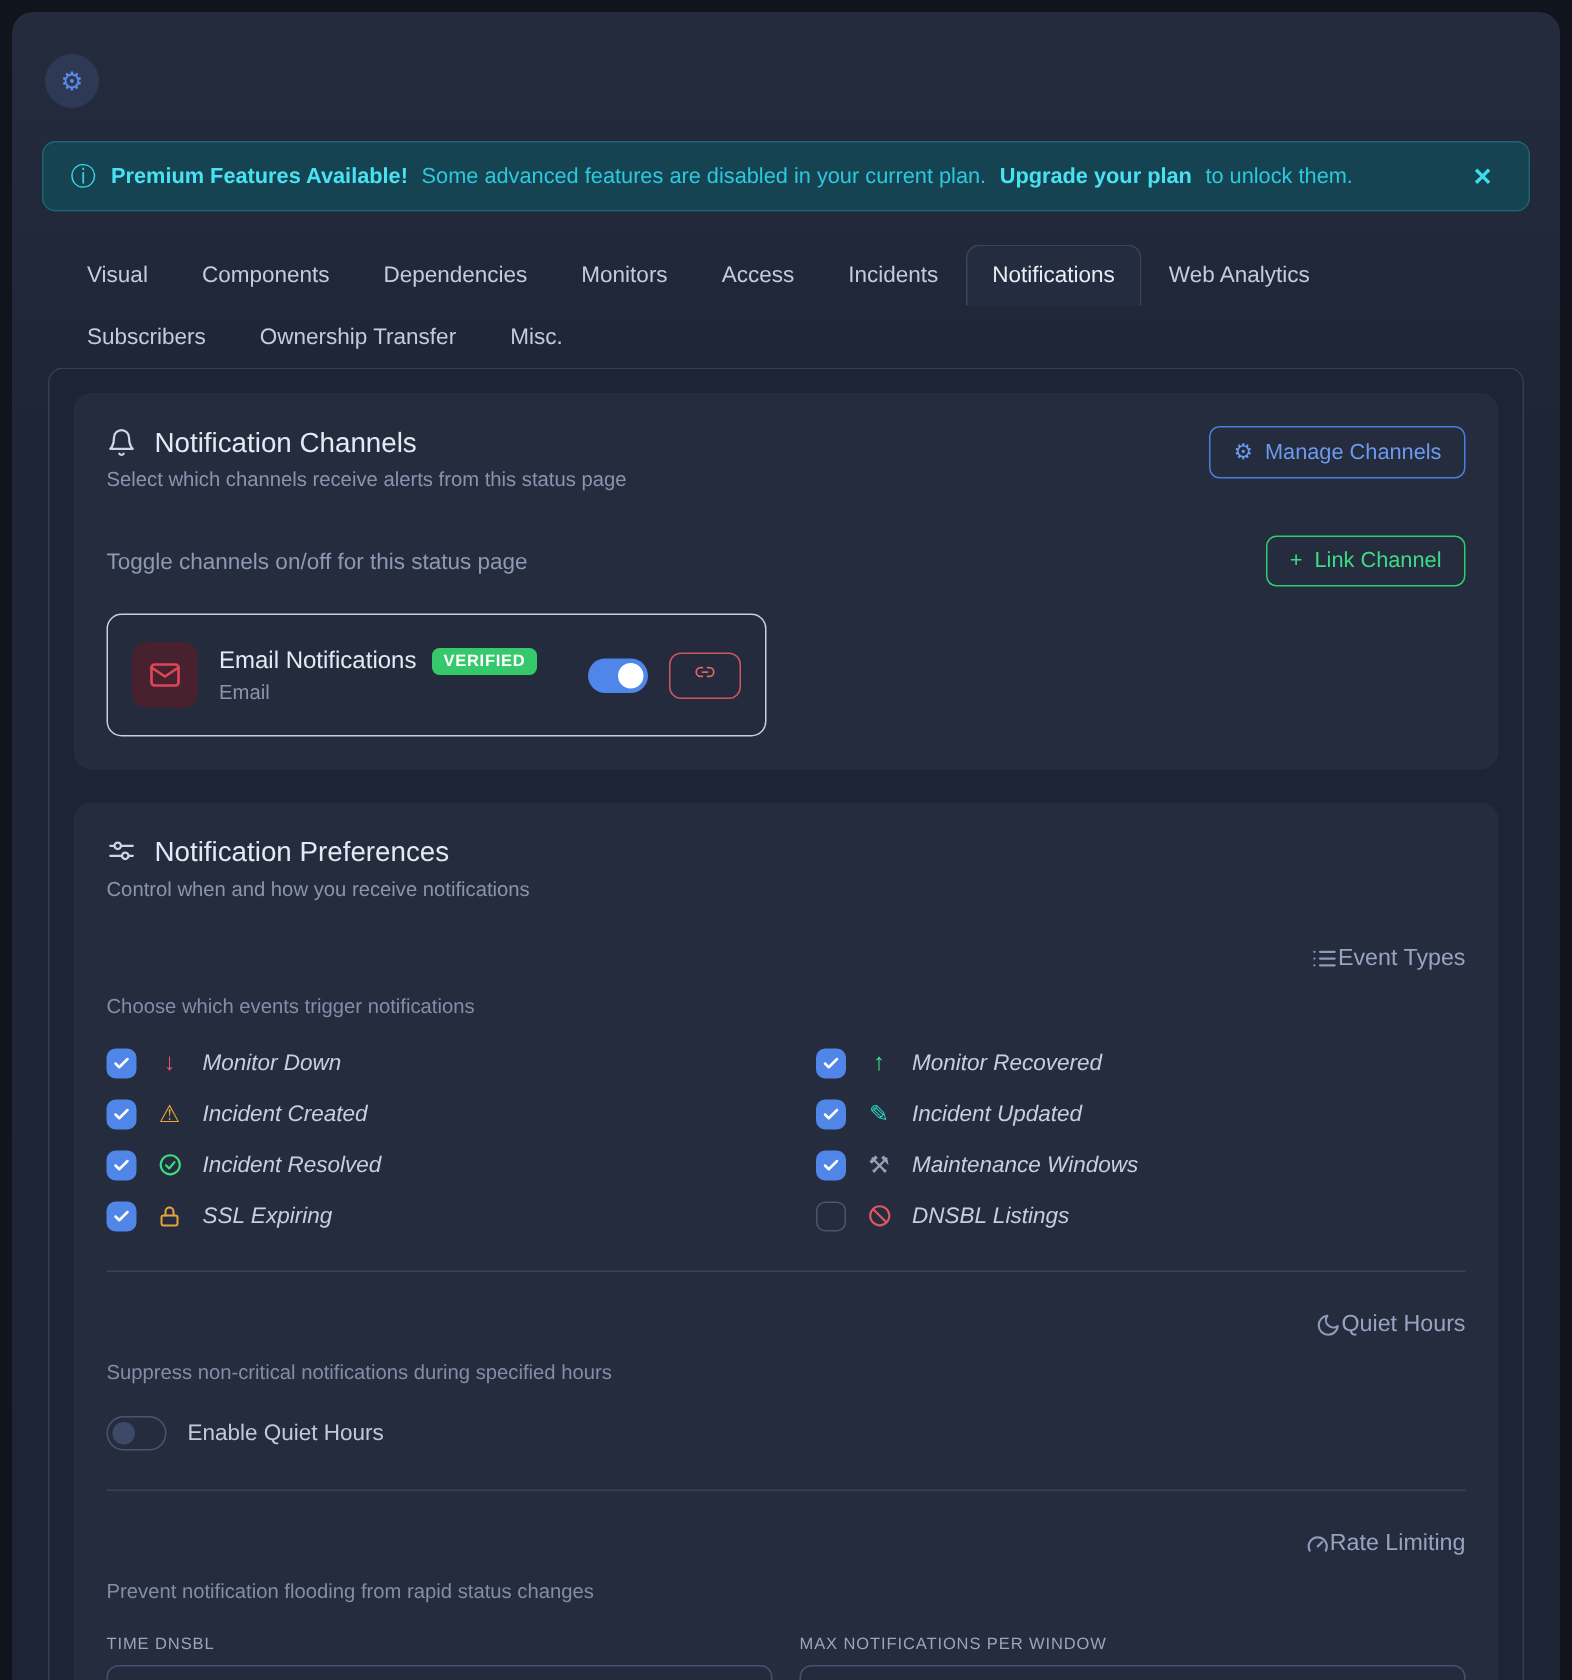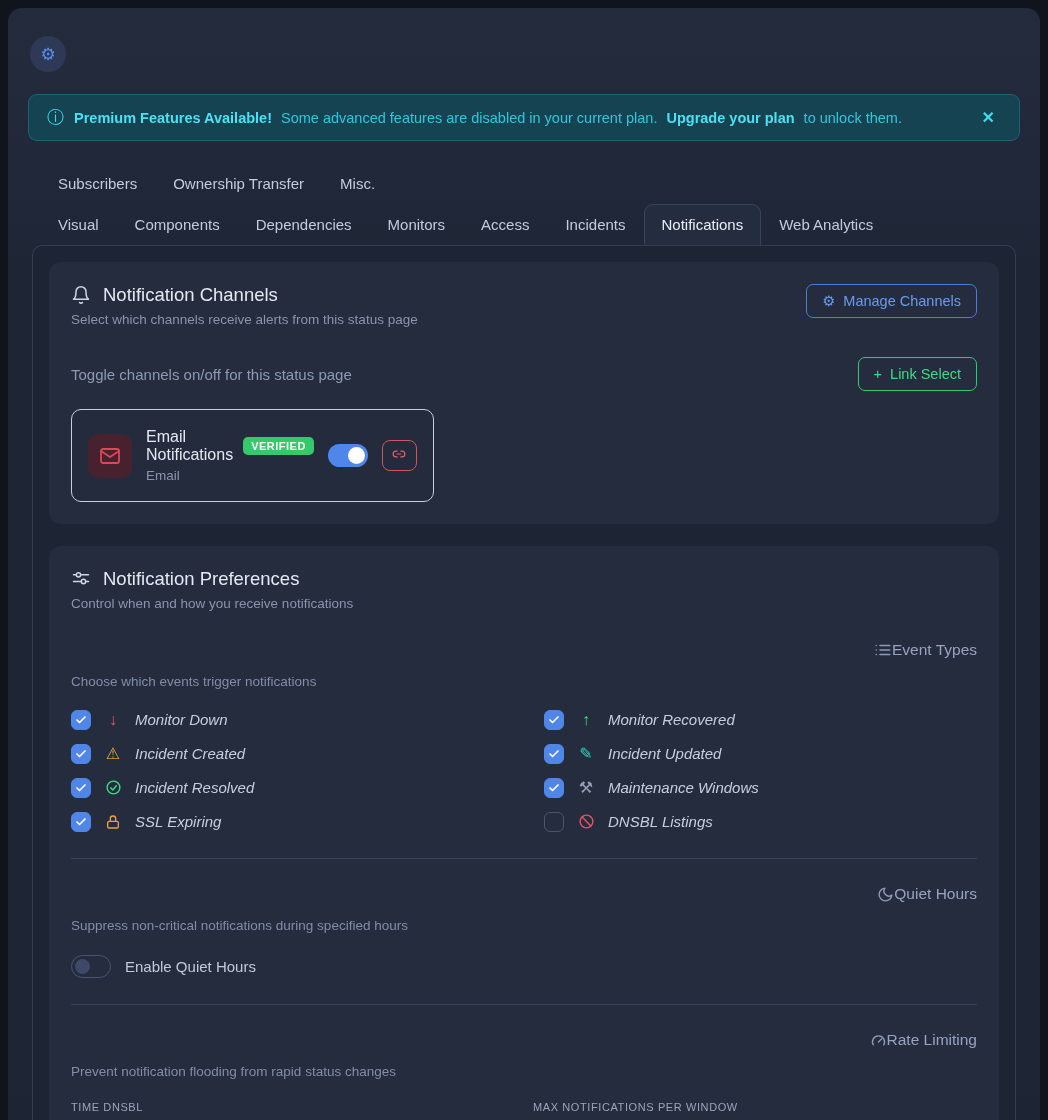--- a/index.html
+++ b/index.html
@@ -62,21 +62,21 @@
   .section-sub { margin-top:6px; font-size:13.5px; color:#8a94ae; }
   
   .btn { display:inline-flex; align-items:center; gap:8px; border-radius:7px; font-size:14.5px;
          padding:8px 15px; background:transparent; cursor:pointer; white-space:nowrap; }
   .btn-blue { border:1px solid #4a7de0; color:#6b9aef; }
   .btn-green { border:1px solid #2ecc71; color:#3ddc84; }
   
   .toggle-row { display:flex; align-items:center; justify-content:space-between; margin-top:30px; }
   .toggle-hint { font-size:15px; color:#8e99b4; }
   .email-card {
-    margin-top:18px; width:363px; border:1px solid #c9cfdb; border-radius:10px;
+    margin-top:18px; width:440px; border:1px solid #c9cfdb; border-radius:10px;
     background:#232b3d; padding:18px 16px; display:flex; align-items:center; gap:14px;
   }
   .email-icon-box {
     width:44px; height:44px; border-radius:10px; background:#47222e;
     display:flex; align-items:center; justify-content:center; color:#e0455a; flex:0 0 auto;
   }
   .email-meta { flex:1; }
   .email-name-row { display:flex; align-items:center; gap:10px; }
   .email-name { font-size:16px; color:#e4e9f3; font-weight:500; }
   .badge-verified {
@@ -141,33 +141,33 @@
       <b>Premium Features Available!</b>
       <span>Some advanced features are disabled in your current plan.</span>
       <a>Upgrade your plan</a>
       <span>to unlock them.</span>
     </div>
     <span class="banner-close">✕</span>
   </div>
 
   <div class="tabs">
     <div class="tabs-row">
-      <div class="tab">Subscribers</div>
-      <div class="tab">Ownership Transfer</div>
-      <div class="tab">Misc.</div>
-    </div>
-    <div class="tabs-row">
       <div class="tab">Visual</div>
       <div class="tab">Components</div>
       <div class="tab">Dependencies</div>
       <div class="tab">Monitors</div>
       <div class="tab">Access</div>
       <div class="tab">Incidents</div>
       <div class="tab active">Notifications</div>
       <div class="tab">Web Analytics</div>
+    </div>
+    <div class="tabs-row">
+      <div class="tab">Subscribers</div>
+      <div class="tab">Ownership Transfer</div>
+      <div class="tab">Misc.</div>
     </div>
   </div>
 
   <div class="panel">
 
     <div class="section-card">
       <div class="section-head">
         <div>
           <div class="section-title-row">
             <span class="hd-icon">
@@ -183,21 +183,21 @@
         <div class="btn btn-blue">
           <span>⚙</span>
           <span>Manage Channels</span>
         </div>
       </div>
 
       <div class="toggle-row">
         <div class="toggle-hint">Toggle channels on/off for this status page</div>
         <div class="btn btn-green">
           <span>+</span>
-          <span>Link Select</span>
+          <span>Link Channel</span>
         </div>
       </div>
 
       <div class="email-card">
         <div class="email-icon-box">
           <svg width="24" height="24" viewBox="0 0 24 24" fill="none" stroke="currentColor" stroke-width="1.8" stroke-linecap="round" stroke-linejoin="round">
               <rect x="3" y="5" width="18" height="14" rx="2"></rect>
               <polyline points="3 7 12 13 21 7"></polyline>
             </svg>
         </div>

